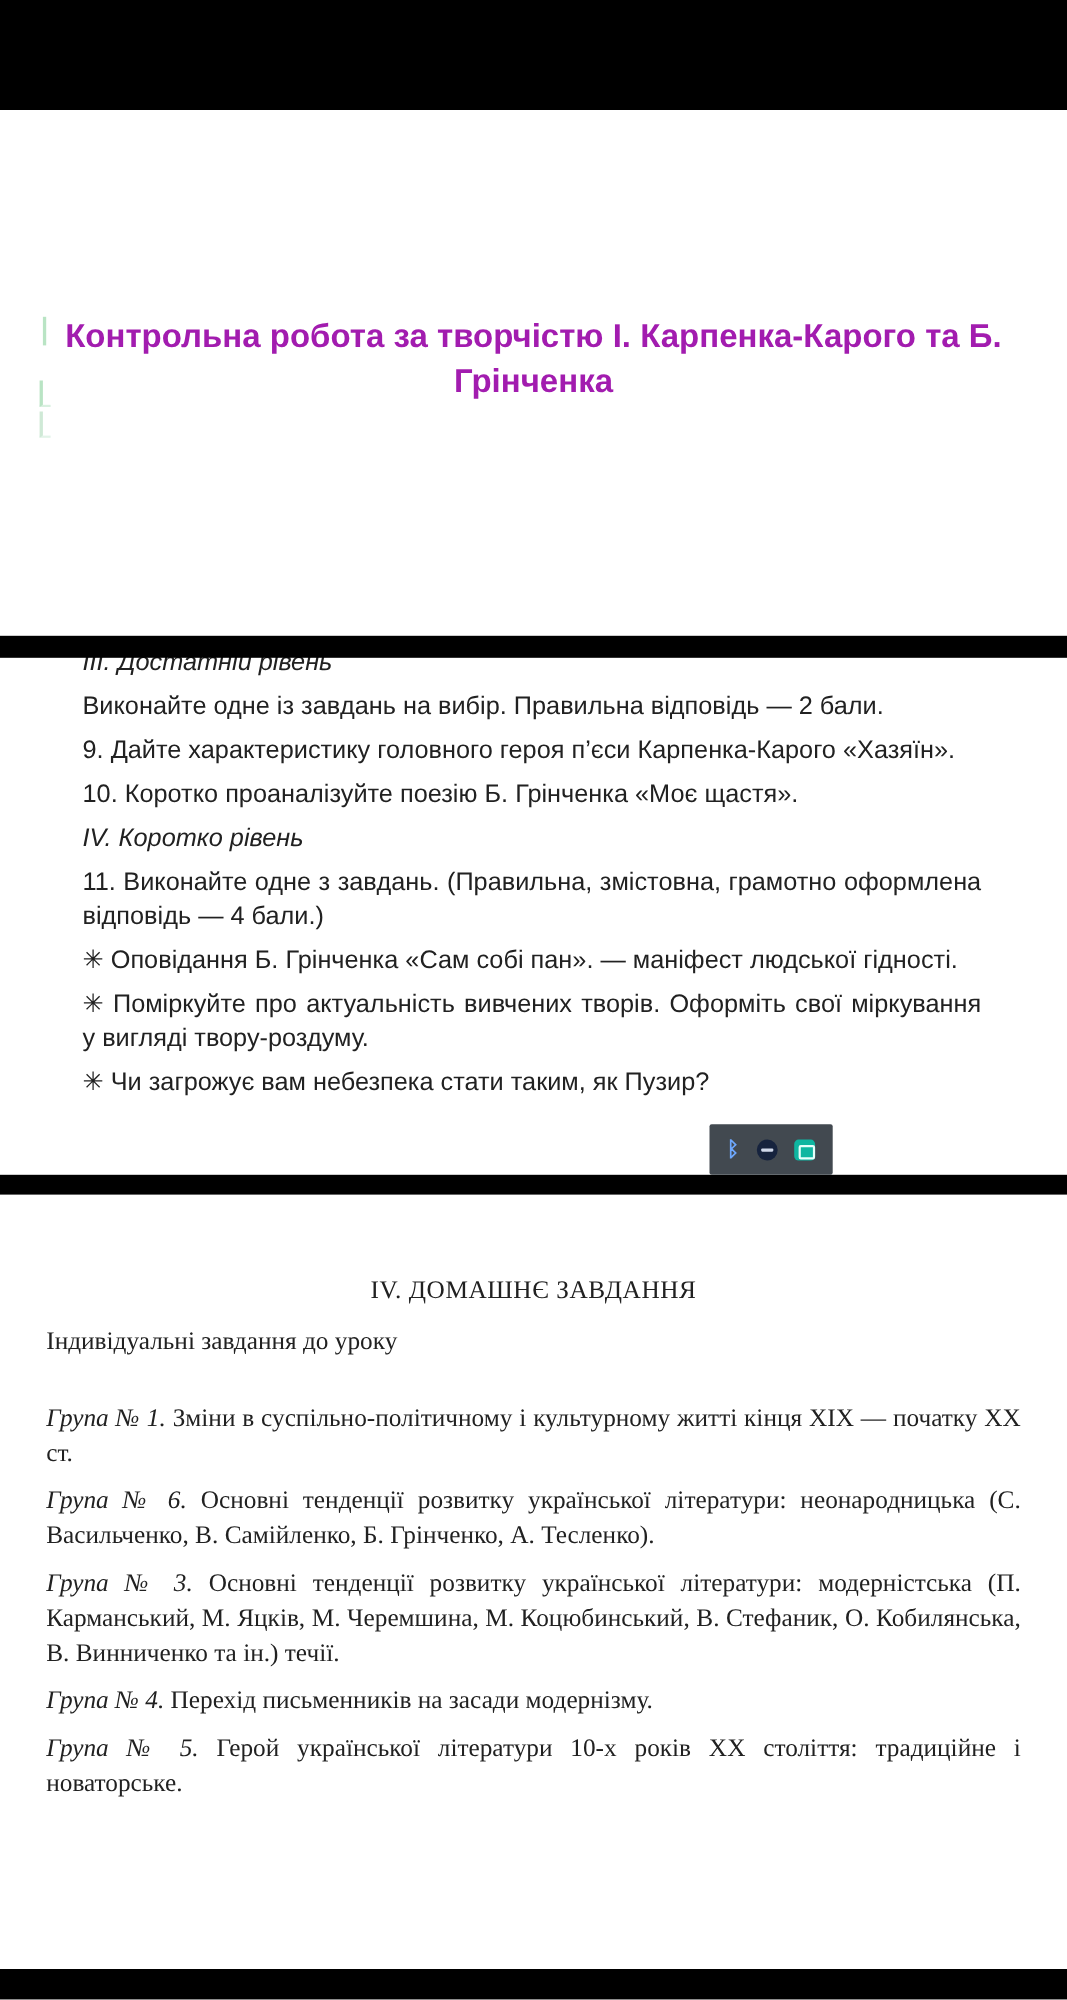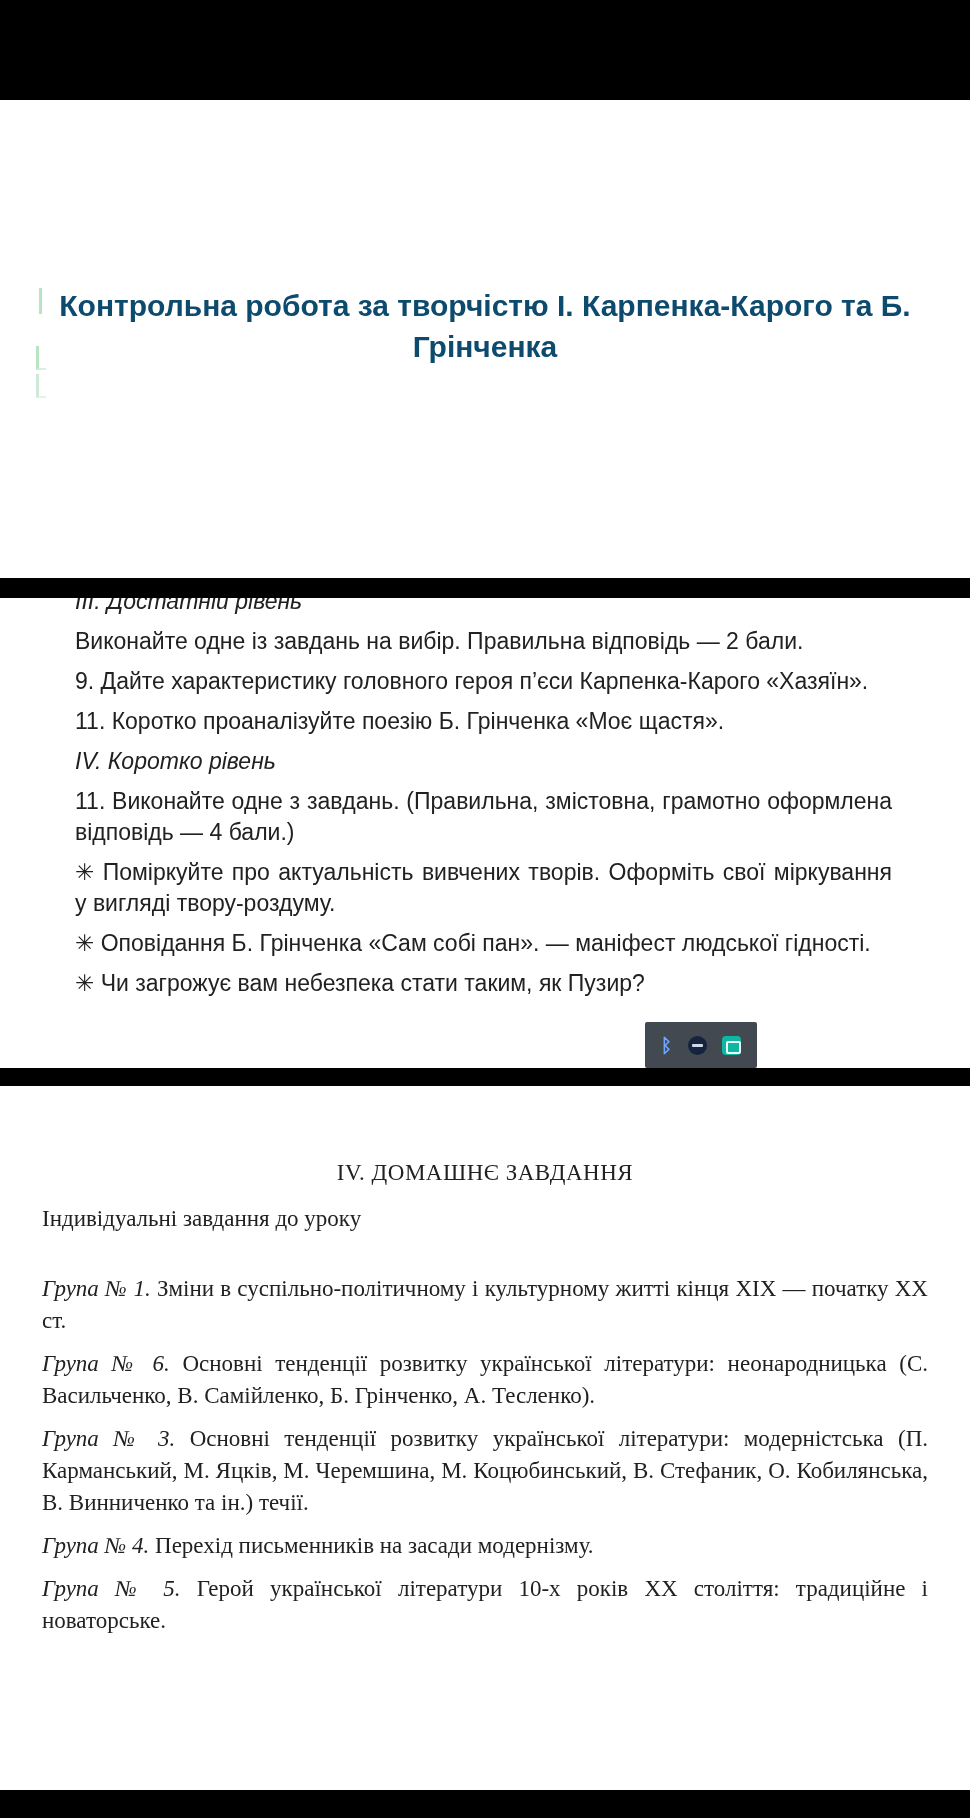--- a/index.html
+++ b/index.html
@@ -17,21 +17,21 @@
   .bar-bottom { top:1790px; height:28px;  z-index:4; }
   .divider-1  { top:578px;  height:20px;  z-index:5; }
   .divider-2  { top:1068px; height:18px;  z-index:5; }
 
   
   .page1 { position:absolute; top:100px; left:0; width:100%; height:478px; background:#ffffff; }
   .doc-title {
     margin-top:185px; padding:0 55px;
     text-align:center; font-weight:bold;
     font-size:30px; line-height:41px;
-    color:#0c4a6e;
+    color:#a21caf;
   }
   .mark { position:absolute; z-index:3; }
   .mark-1 { left:39px; top:288px; width:3px;  height:26px; background:#b9e4c4; }
   .mark-2 { left:36px; top:346px; width:10px; height:24px; border-left:3px solid #b9e4c4; border-bottom:2px solid #d9f0e0; }
   .mark-3 { left:36px; top:374px; width:10px; height:24px; border-left:3px solid #cfe9d6; border-bottom:2px solid #e2f3e8; }
 
   
   .page2 {
     position:absolute; top:578px; left:0; width:100%; height:508px;
     background:#ffffff; z-index:1;
@@ -82,30 +82,30 @@
   <div class="mark mark-1"></div>
   <div class="mark mark-2"></div>
   <div class="mark mark-3"></div>
 
   <div class="bar divider-1"></div>
 
   <div class="page2">
     <p class="first lvl">ІІІ. Достатній рівень</p>
     <p>Виконайте одне із завдань на вибір. Правильна відповідь — 2 бали.</p>
     <p>9. Дайте характеристику головного героя п’єси Карпенка-Карого «Хазяїн».</p>
-    <p>11. Коротко проаналізуйте поезію Б. Грінченка «Моє щастя».</p>
+    <p>10. Коротко проаналізуйте поезію Б. Грінченка «Моє щастя».</p>
     <p class="lvl">IV. Коротко рівень</p>
     <p>11. Виконайте одне з завдань. (Правильна, змістовна, грамотно оформлена відповідь — 4 бали.)</p>
     <p>
       <span class="bullet">✳</span>
-      <span>Поміркуйте про актуальність вивчених творів. Оформіть свої міркування у вигляді твору-роздуму.</span>
+      <span>Оповідання Б. Грінченка «Сам собі пан». — маніфест людської гідності.</span>
     </p>
     <p>
       <span class="bullet">✳</span>
-      <span>Оповідання Б. Грінченка «Сам собі пан». — маніфест людської гідності.</span>
+      <span>Поміркуйте про актуальність вивчених творів. Оформіть свої міркування у вигляді твору-роздуму.</span>
     </p>
     <p>
       <span class="bullet">✳</span>
       <span>Чи загрожує вам небезпека стати таким, як Пузир?</span>
     </p>
   </div>
 
   <div class="toolbar">
     <span class="ic-bt">ᛒ</span>
     <span class="ic-dnd"></span>

